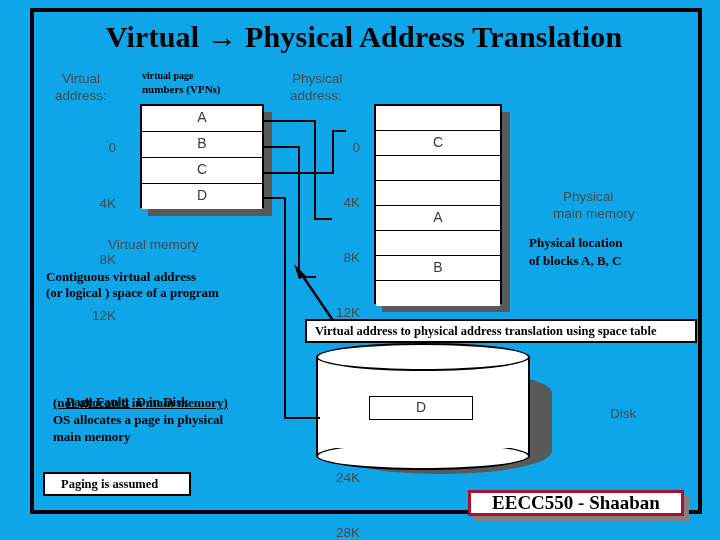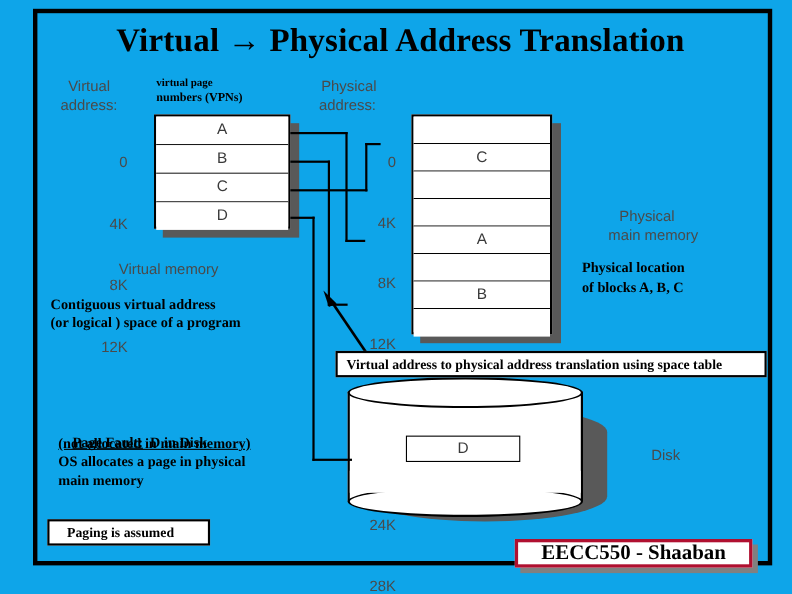--- a/index.html
+++ b/index.html
@@ -303,18 +303,18 @@
   <div class="note" style="left:53px; top:429px;">main memory</div>
 
   <div id="disk-wrap">
     <div id="disk-shadow"></div>
     <div id="disk-body"></div>
     <div id="disk-bottom"></div>
     <div id="disk-bottom-cover"></div>
     <div id="disk-top"></div>
     <div id="disk-d-block">D</div>
   </div>
-  <div class="glabel" style="left:567px; top:405px;padding-left:25px;">Disk</div>
+  <div class="glabel" style="left:585px; top:405px;padding-left:25px;">Disk</div>
 
   <div id="footer-badge-shadow"></div>
   <div id="footer-badge">EECC550 - Shaaban</div>
 
 </div>
 
 </body></html>

